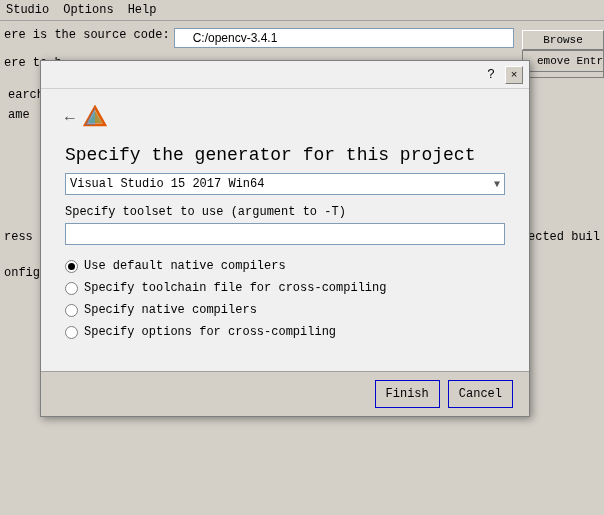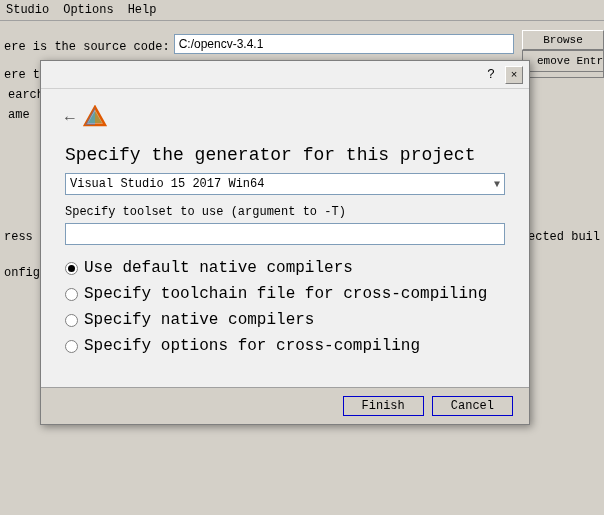--- a/index.html
+++ b/index.html
@@ -141,21 +141,21 @@
     .radio-group {
       display: flex;
       flex-direction: column;
       gap: 8px;
       margin-bottom: 20px;
     }
     .radio-item {
       display: flex;
       align-items: center;
       gap: 6px;
-      font-size: 16px;
+      font-size: 12px;
       cursor: pointer;
     }
     .radio-btn {
       width: 13px;
       height: 13px;
       border-radius: 50%;
       border: 1px solid #7f7f7f;
       background: #fff;
       display: flex;
       align-items: center;
@@ -173,59 +173,59 @@
     
     .dialog-footer {
       background: #d4d0c8;
       border-top: 1px solid #a0a0a0;
       padding: 8px 16px;
       display: flex;
       justify-content: flex-end;
       gap: 8px;
     }
     .footer-btn {
-      height: 20px;
+      height: 28px;
       min-width: 65px;
-      padding: 0 18px;
+      padding: 0 10px;
       font-size: 12px;
       background: #d4d0c8;
       border: 1px solid #0000cc;
       cursor: pointer;
       font-family: 'Courier New', Courier, monospace;
     }
 
     
     .bg-area {
       position: absolute;
       top: 24px;
       left: 0;
       width: 604px;
       padding: 4px 0;
     }
     .source-row {
       display: flex;
-      align-items: flex-end;
+      align-items: flex-start;
       height: 26px;
       padding: 0 0 0 0;
       position: relative;
     }
     .source-label {
       font-size: 12px;
       padding-left: 4px;
       color: #000;
       white-space: nowrap;
     }
     .source-input-bg {
       width: 340px;
       height: 20px;
       border: 1px solid #7f9db9;
       background: #fff;
       margin-left: 4px;
       font-size: 12px;
-      padding: 1px 4px;
+      padding: 1px 18px;
     }
     .browse-btn-bg {
       position: absolute;
       right: 0;
       top: 2px;
       width: 82px;
       height: 20px;
       background: #d4d0c8;
       border: 1px solid #7f7f7f;
       border-top-color: #fff;

